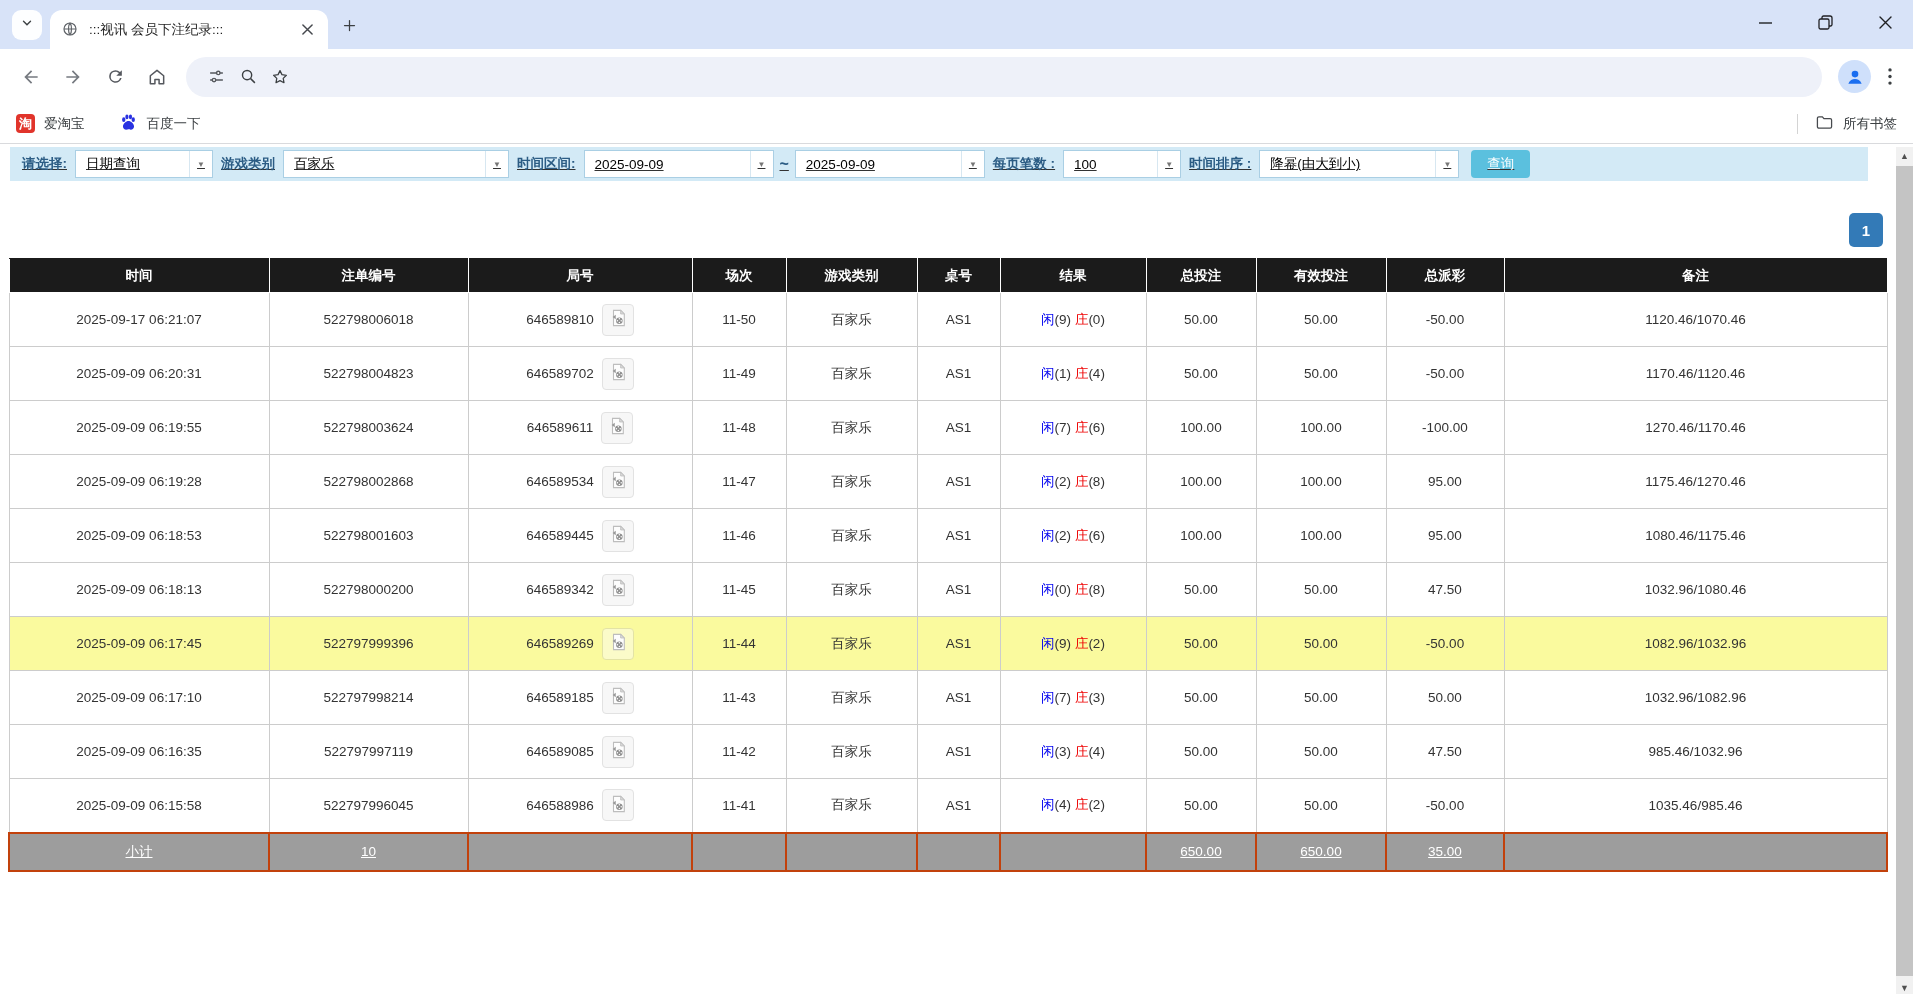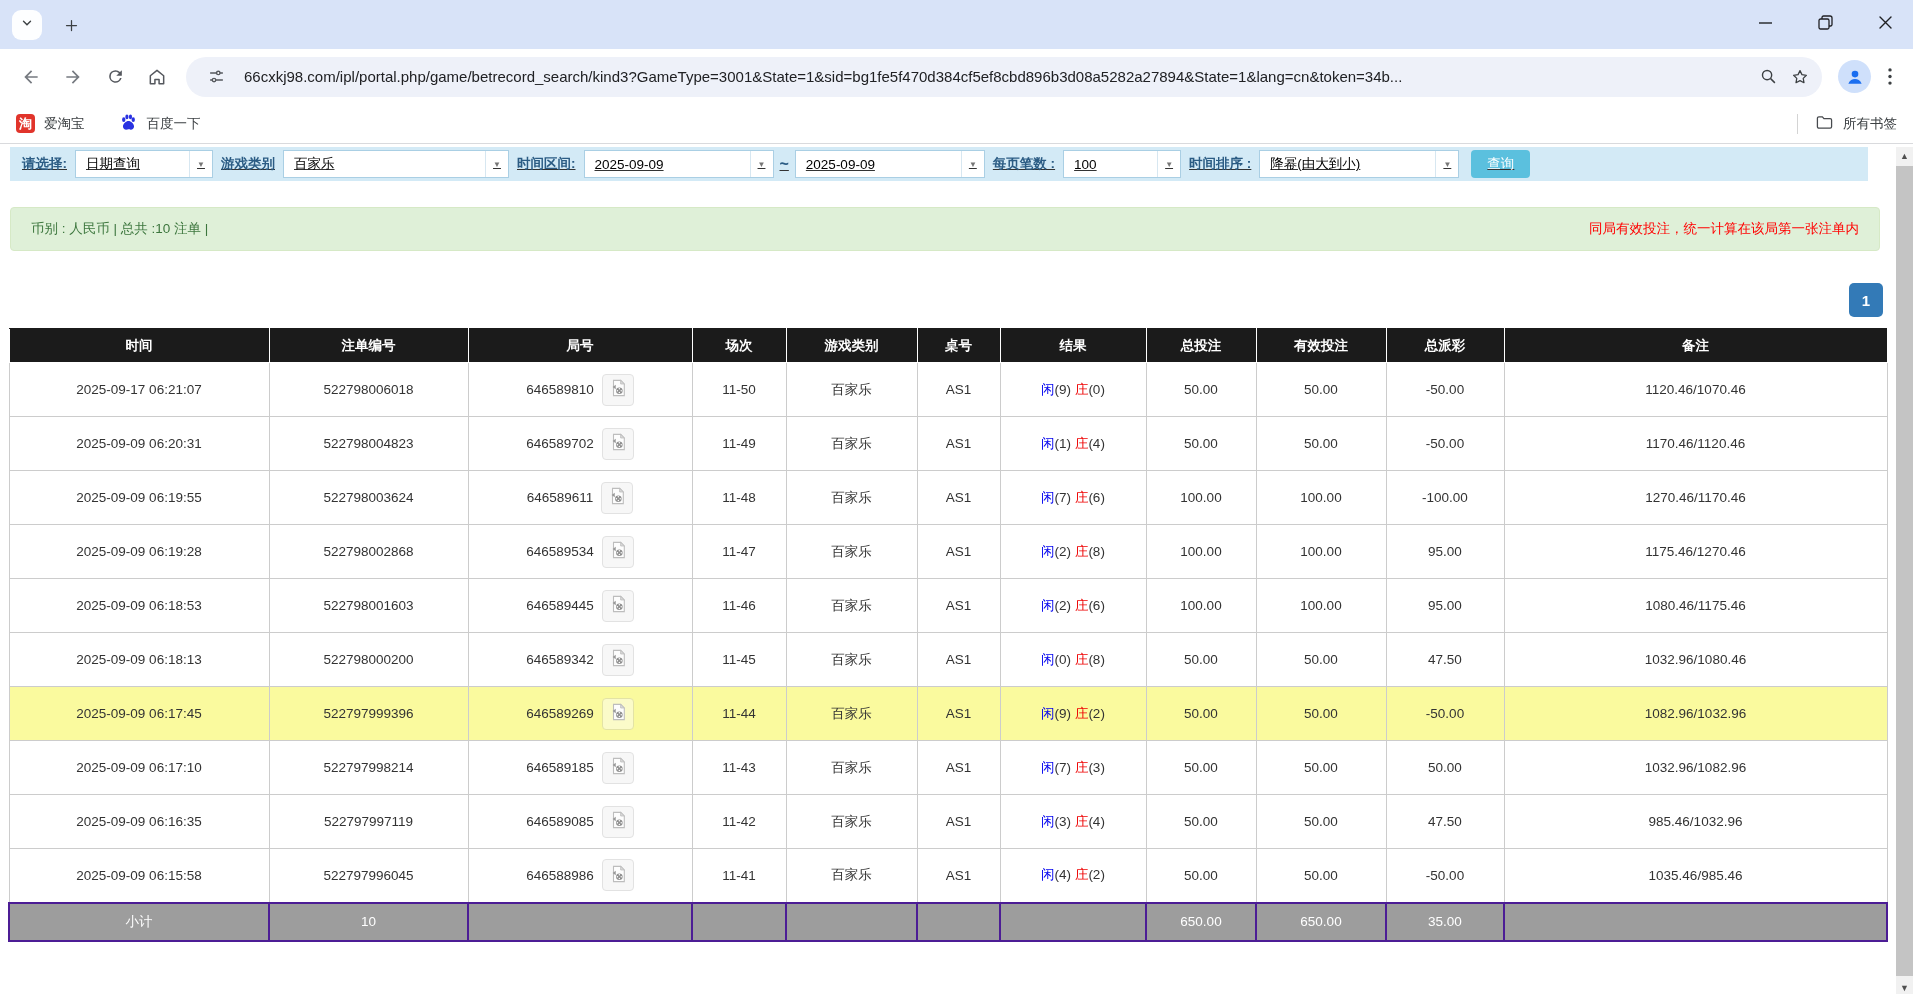--- a/index.html
+++ b/index.html
@@ -66,30 +66,44 @@
   table.bets tr.hl td { background:#fafa9e; }
   .round-wrap { display:flex; align-items:center; justify-content:center; gap:8px; }
   .vid-btn { width:32px; height:32px; background:#f7f7f7; border:1px solid #e2e2e2; border-radius:4px;
              display:inline-flex; align-items:center; justify-content:center; cursor:pointer; }
   tr.hl .vid-btn { background:#fbfbc9; border-color:#e3e3a5; }
   .pl { color:#0000ee; }
   .bk { color:#ee0000; }
   .num { color:#333; }
   td.blue { color:#2a7ae2; }
   td.neg { color:#ff0000; }
-  table.bets tr.sum td { background:#9d9d9d; color:#fff; height:38px; border:2px solid #4c1d95; font-size:13.5px; }
+  table.bets tr.sum td { background:#9d9d9d; color:#fff; height:38px; border:2px solid #c2410c; font-size:13.5px;text-decoration:underline; }
 </style>
 </head>
 <body>
 
 <div class="tabbar">
   <div class="tab-search">
     <span>
       <svg width="14" height="14" viewBox="0 0 24 24">
           <path d="M6 9l6 6 6-6" stroke="#3c4043" stroke-width="2.4" fill="none" stroke-linecap="round"></path>
+        </svg>
+    </span>
+  </div>
+  <div class="tab active">
+    <span class="fav">
+      <svg width="16" height="16" viewBox="0 0 24 24" fill="none" stroke="#5f6368" stroke-width="1.8">
+          <circle cx="12" cy="12" r="9"></circle>
+          <path d="M3 12h18M12 3c3 3.5 3 14 0 18M12 3c-3 3.5-3 14 0 18"></path>
+        </svg>
+    </span>
+    <span class="title">:::视讯 会员下注纪录:::</span>
+    <span class="close">
+      <svg width="11" height="11" viewBox="0 0 12 12">
+          <path d="M1 1l10 10M11 1L1 11" stroke="#45484d" stroke-width="1.6" stroke-linecap="round"></path>
         </svg>
     </span>
   </div>
   <div class="newtab">
     <svg width="15" height="15" viewBox="0 0 24 24">
         <path d="M12 4v16M4 12h16" stroke="#3c4043" stroke-width="2" stroke-linecap="round"></path>
       </svg>
   </div>
   <div class="win-controls">
     <span>
@@ -133,21 +147,20 @@
       </svg>
   </div>
   <div class="omnibox">
     <span class="obtn">
       <svg width="17" height="17" viewBox="0 0 24 24" fill="none" stroke="#55585e" stroke-width="2">
           <path d="M3 7h10M17 7h4M3 17h4M11 17h10"></path>
           <circle cx="14.5" cy="7" r="2.4" fill="#fff"></circle>
           <circle cx="8.5" cy="17" r="2.4" fill="#fff"></circle>
         </svg>
     </span>
-    <span class="url">66cxkj98.com/ipl/portal.php/game/betrecord_search/kind3?GameType=3001&amp;State=1&amp;sid=bg1fe5f470d384cf5ef8cbd896b3d08a5282a27894&amp;State=1&amp;lang=cn&amp;token=34b...</span>
     <span class="obtn">
       <svg width="17" height="17" viewBox="0 0 24 24" fill="none" stroke="#3c4043" stroke-width="2">
           <circle cx="10" cy="10" r="6.5"></circle>
           <path d="M15 15l6 6"></path>
         </svg>
     </span>
     <span class="obtn">
       <svg width="18" height="18" viewBox="0 0 24 24" fill="none" stroke="#3c4043" stroke-width="1.7">
           <path d="M12 3.5l2.6 5.3 5.9.9-4.2 4.1 1 5.8-5.3-2.8-5.3 2.8 1-5.8L3.5 9.7l5.9-.9z" stroke-linejoin="round"></path>
         </svg>
@@ -225,24 +238,20 @@
       <span class="arrow">▼</span>
     </div>
     <span class="flabel">时间排序 :</span>
     <div class="sel" style="width:200px">
       <span class="txt" style="flex:1">降幂(由大到小)</span>
       <span class="arrow">▼</span>
     </div>
     <button class="search-btn">查询</button>
   </div>
 
-  <div class="alert-bar">
-    <span>币别 : 人民币 | 总共 :10 注单 |</span>
-    <span class="note">同局有效投注，统一计算在该局第一张注单内</span>
-  </div>
 
   <div class="pagerow">
     <div class="pagebtn">1</div>
   </div>
 
   <table class="bets">
     <colgroup>
       <col style="width:260px">
         <col style="width:199px">
         <col style="width:224px">

